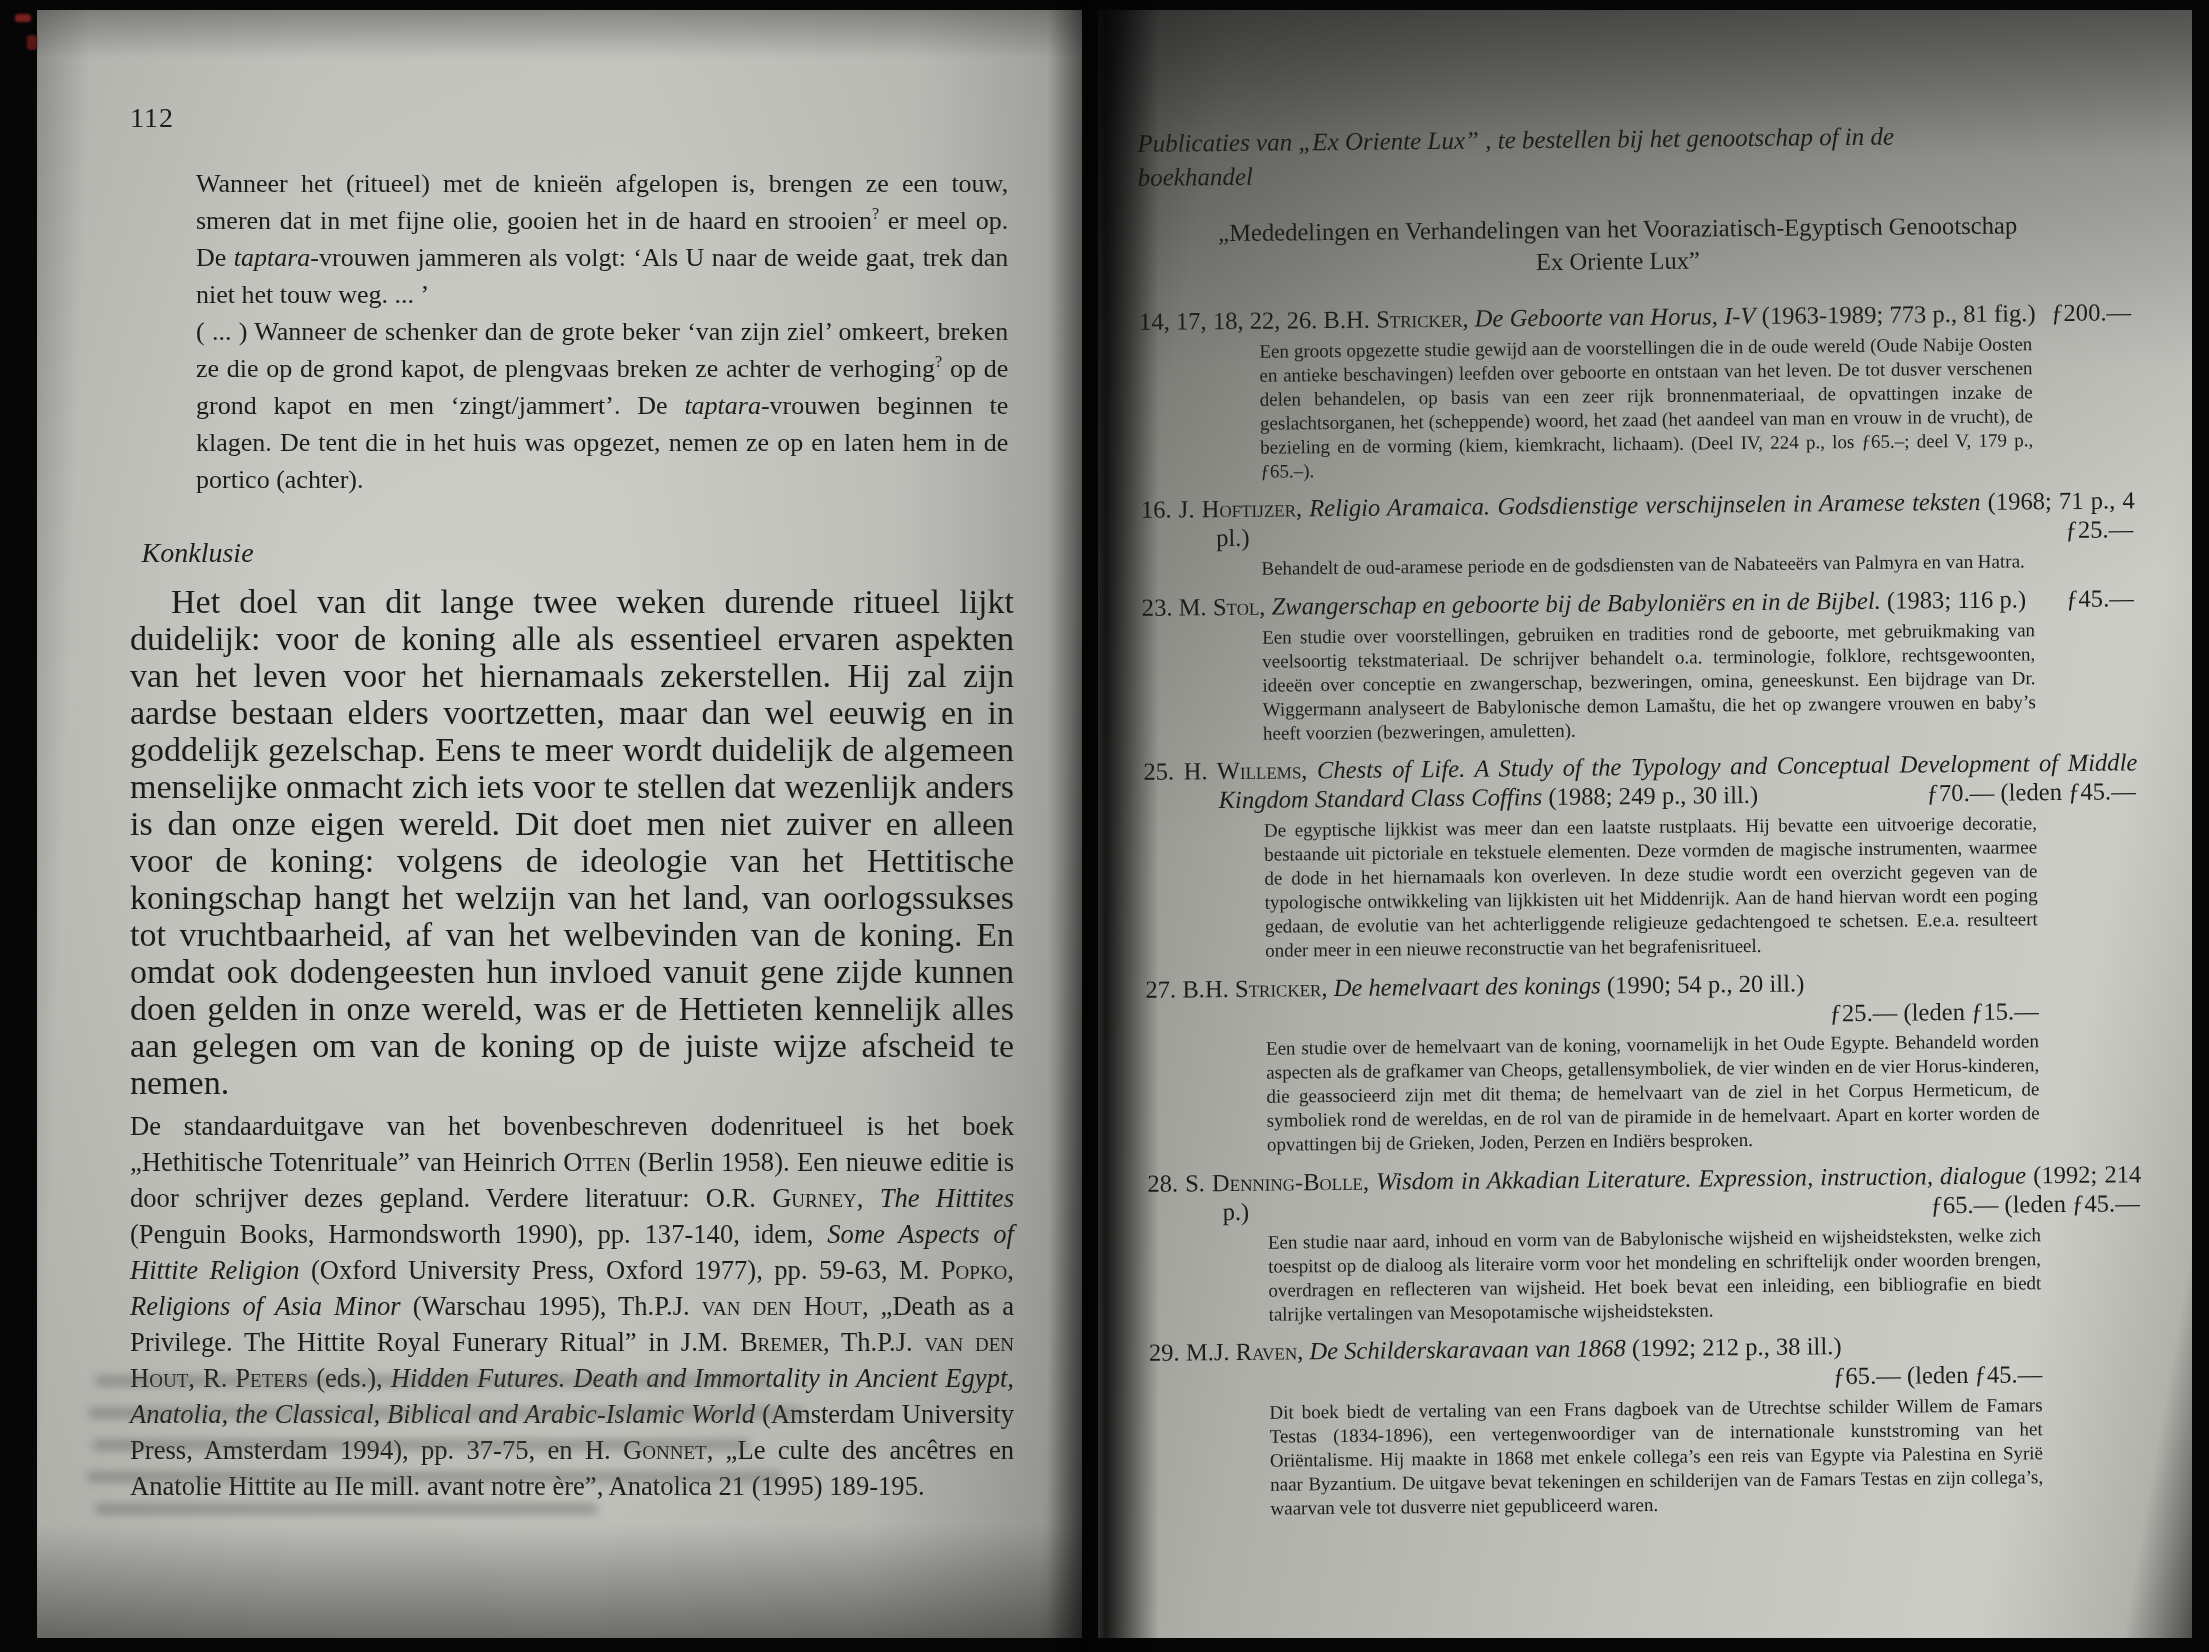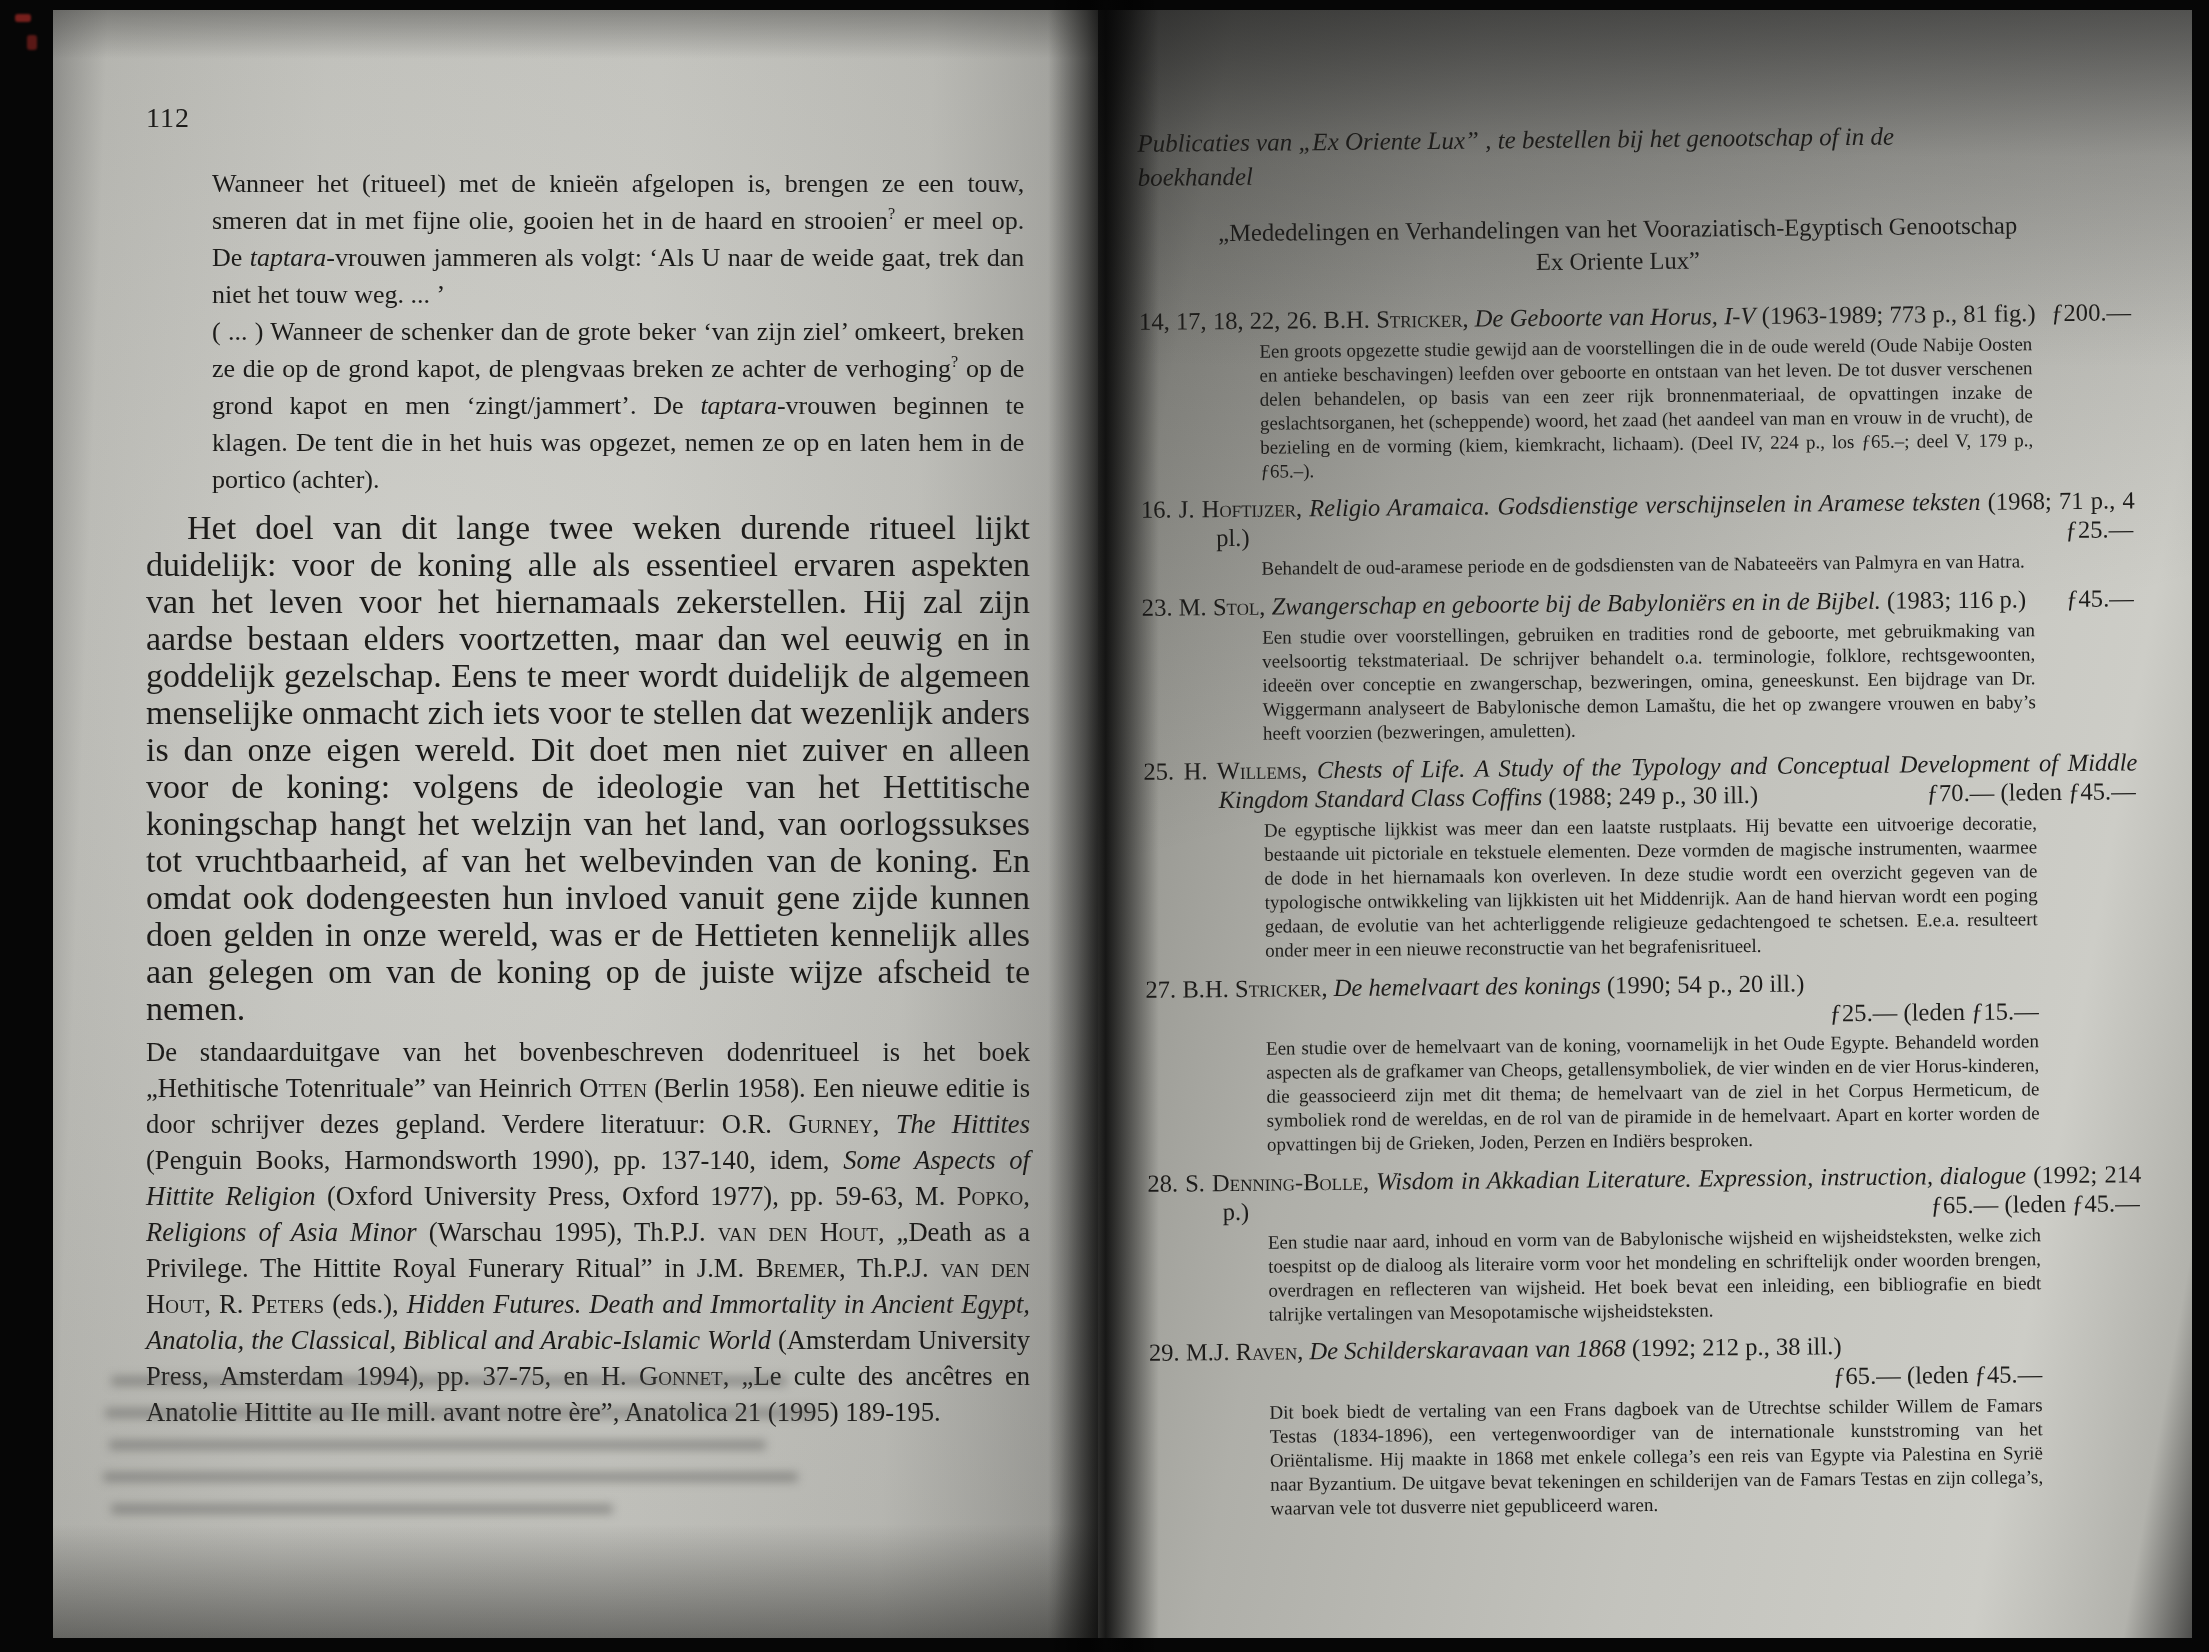--- a/index.html
+++ b/index.html
@@ -1,19 +1,19 @@
 <!DOCTYPE html>
 <html><head>
 <meta charset="utf-8">
 <style>
   html,body{margin:0;padding:0;background:#000;}
   .scan{position:relative;width:2209px;height:1653px;background:#060606;overflow:hidden;
         font-family:"Liberation Serif","DejaVu Serif",serif;color:#1d1c1a;}
   .page{position:absolute;top:9.7px;bottom:15.4px;overflow:hidden;}
-  .page-left{left:53px;width:1045px;
+  .page-left{left:37px;width:1045px;
     background:
       linear-gradient(180deg, rgba(60,60,58,.45) 0%, rgba(60,60,58,0) 3%, rgba(60,60,58,0) 93%, rgba(30,30,28,.5) 100%),
       radial-gradient(130% 90% at 35% 40%, rgba(255,255,255,.10), rgba(0,0,0,.12)),
       linear-gradient(92deg,#8f8f8b 0%,#bcbcb6 5%,#c8c8c2 25%,#ccccc6 55%,#c3c3bd 80%,#a2a29d 96%,#6e6e6a 100%);}
   .page-right{left:1098px;width:1094px;
     background:
       linear-gradient(180deg, rgba(25,25,25,.60) 0%, rgba(25,25,25,.18) 9%, rgba(25,25,25,0) 22%),
       linear-gradient(165deg, rgba(20,20,20,.30), rgba(20,20,20,0) 45%),
       linear-gradient(100deg,#3f3f3d 0%,#72726e 3%,#95958f 10%,#afafa9 28%,#c3c3bd 58%,#cdcdc7 84%,#b2b2ac 95%,#4d4d4b 100%);}
   .gutter{position:absolute;top:0;left:1048px;width:111px;height:100%;z-index:5;
@@ -56,20 +56,21 @@
 
   <div class="page page-left">
     <div class="lp-inner">
       <div class="page-head">
         <span class="pageno">112</span>
       </div>
       <div class="quote-block">
         <p class="q-par"><span>Wanneer het (ritueel) met de knieën afgelopen is, brengen ze een touw, smeren dat in met fijne olie, gooien het in de haard en strooien</span><span class="sup">?</span><span> er meel op. De </span><span class="it">taptara</span><span>-vrouwen jammeren als volgt: ‘Als U naar de weide gaat, trek dan niet het touw weg. ... ’</span></p>
         <p class="q-par"><span>( ... ) Wanneer de schenker dan de grote beker ‘van zijn ziel’ omkeert, breken ze die op de grond kapot, de plengvaas breken ze achter de verhoging</span><span class="sup">?</span><span> op de grond kapot en men ‘zingt/jammert’. De </span><span class="it">taptara</span><span>-vrouwen beginnen te klagen. De tent die in het huis was opgezet, nemen ze op en laten hem in de portico (achter).</span></p>
       </div>
+      <h3 class="sec-head">Konklusie</h3>
       <p class="body-par first-indent"><span>Het doel van dit lange twee weken durende ritueel lijkt duidelijk: voor de koning alle als essentieel ervaren aspekten van het leven voor het hiernamaals zekerstellen. Hij zal zijn aardse bestaan elders voortzetten, maar dan wel eeuwig en in goddelijk gezelschap. Eens te meer wordt duidelijk de algemeen menselijke onmacht zich iets voor te stellen dat wezenlijk anders is dan onze eigen wereld. Dit doet men niet zuiver en alleen voor de koning: volgens de ideologie van het Hettitische koningschap hangt het welzijn van het land, van oorlogssukses tot vruchtbaarheid, af van het welbevinden van de koning. En omdat ook dodengeesten hun invloed vanuit gene zijde kunnen doen gelden in onze wereld, was er de Hettieten kennelijk alles aan gelegen om van de koning op de juiste wijze afscheid te nemen.</span></p>
       <p class="body-par bib-par"><span>De standaarduitgave van het bovenbeschreven dodenritueel is het boek „Hethitische Totenrituale” van Heinrich </span><span class="sc">Otten</span><span> (Berlin 1958). Een nieuwe editie is door schrijver dezes gepland. Verdere literatuur: O.R. </span><span class="sc">Gurney</span><span>, </span><span class="it">The Hittites</span><span> (Penguin Books, Harmondsworth 1990), pp. 137-140, idem, </span><span class="it">Some Aspects of Hittite Religion</span><span> (Oxford University Press, Oxford 1977), pp. 59-63, M. </span><span class="sc">Popko</span><span>, </span><span class="it">Religions of Asia Minor</span><span> (Warschau 1995), Th.P.J. </span><span class="sc">van den Hout</span><span>, „Death as a Privilege. The Hittite Royal Funerary Ritual” in J.M. </span><span class="sc">Bremer</span><span>, Th.P.J. </span><span class="sc">van den Hout</span><span>, R. </span><span class="sc">Peters</span><span> (eds.), </span><span class="it">Hidden Futures. Death and Immortality in Ancient Egypt, Anatolia, the Classical, Biblical and Arabic-Islamic World</span><span> (Amsterdam University Press, Amsterdam 1994), pp. 37-75, en H. </span><span class="sc">Gonnet</span><span>, „Le culte des ancêtres en Anatolie Hittite au IIe mill. avant notre ère”, Anatolica 21 (1995) 189-195.</span></p>
     </div>
 
     <div class="ghost" style="left:58px;top:1366px;width:676px;height:10.6px;"></div>
     <div class="ghost" style="left:52px;top:1398px;width:714px;height:10.6px;"></div>
     <div class="ghost" style="left:56px;top:1430px;width:657px;height:10.6px;"></div>
     <div class="ghost" style="left:50px;top:1462px;width:695px;height:10.6px;"></div>
     <div class="ghost" style="left:58px;top:1494px;width:502px;height:10.6px;"></div>
   </div>

